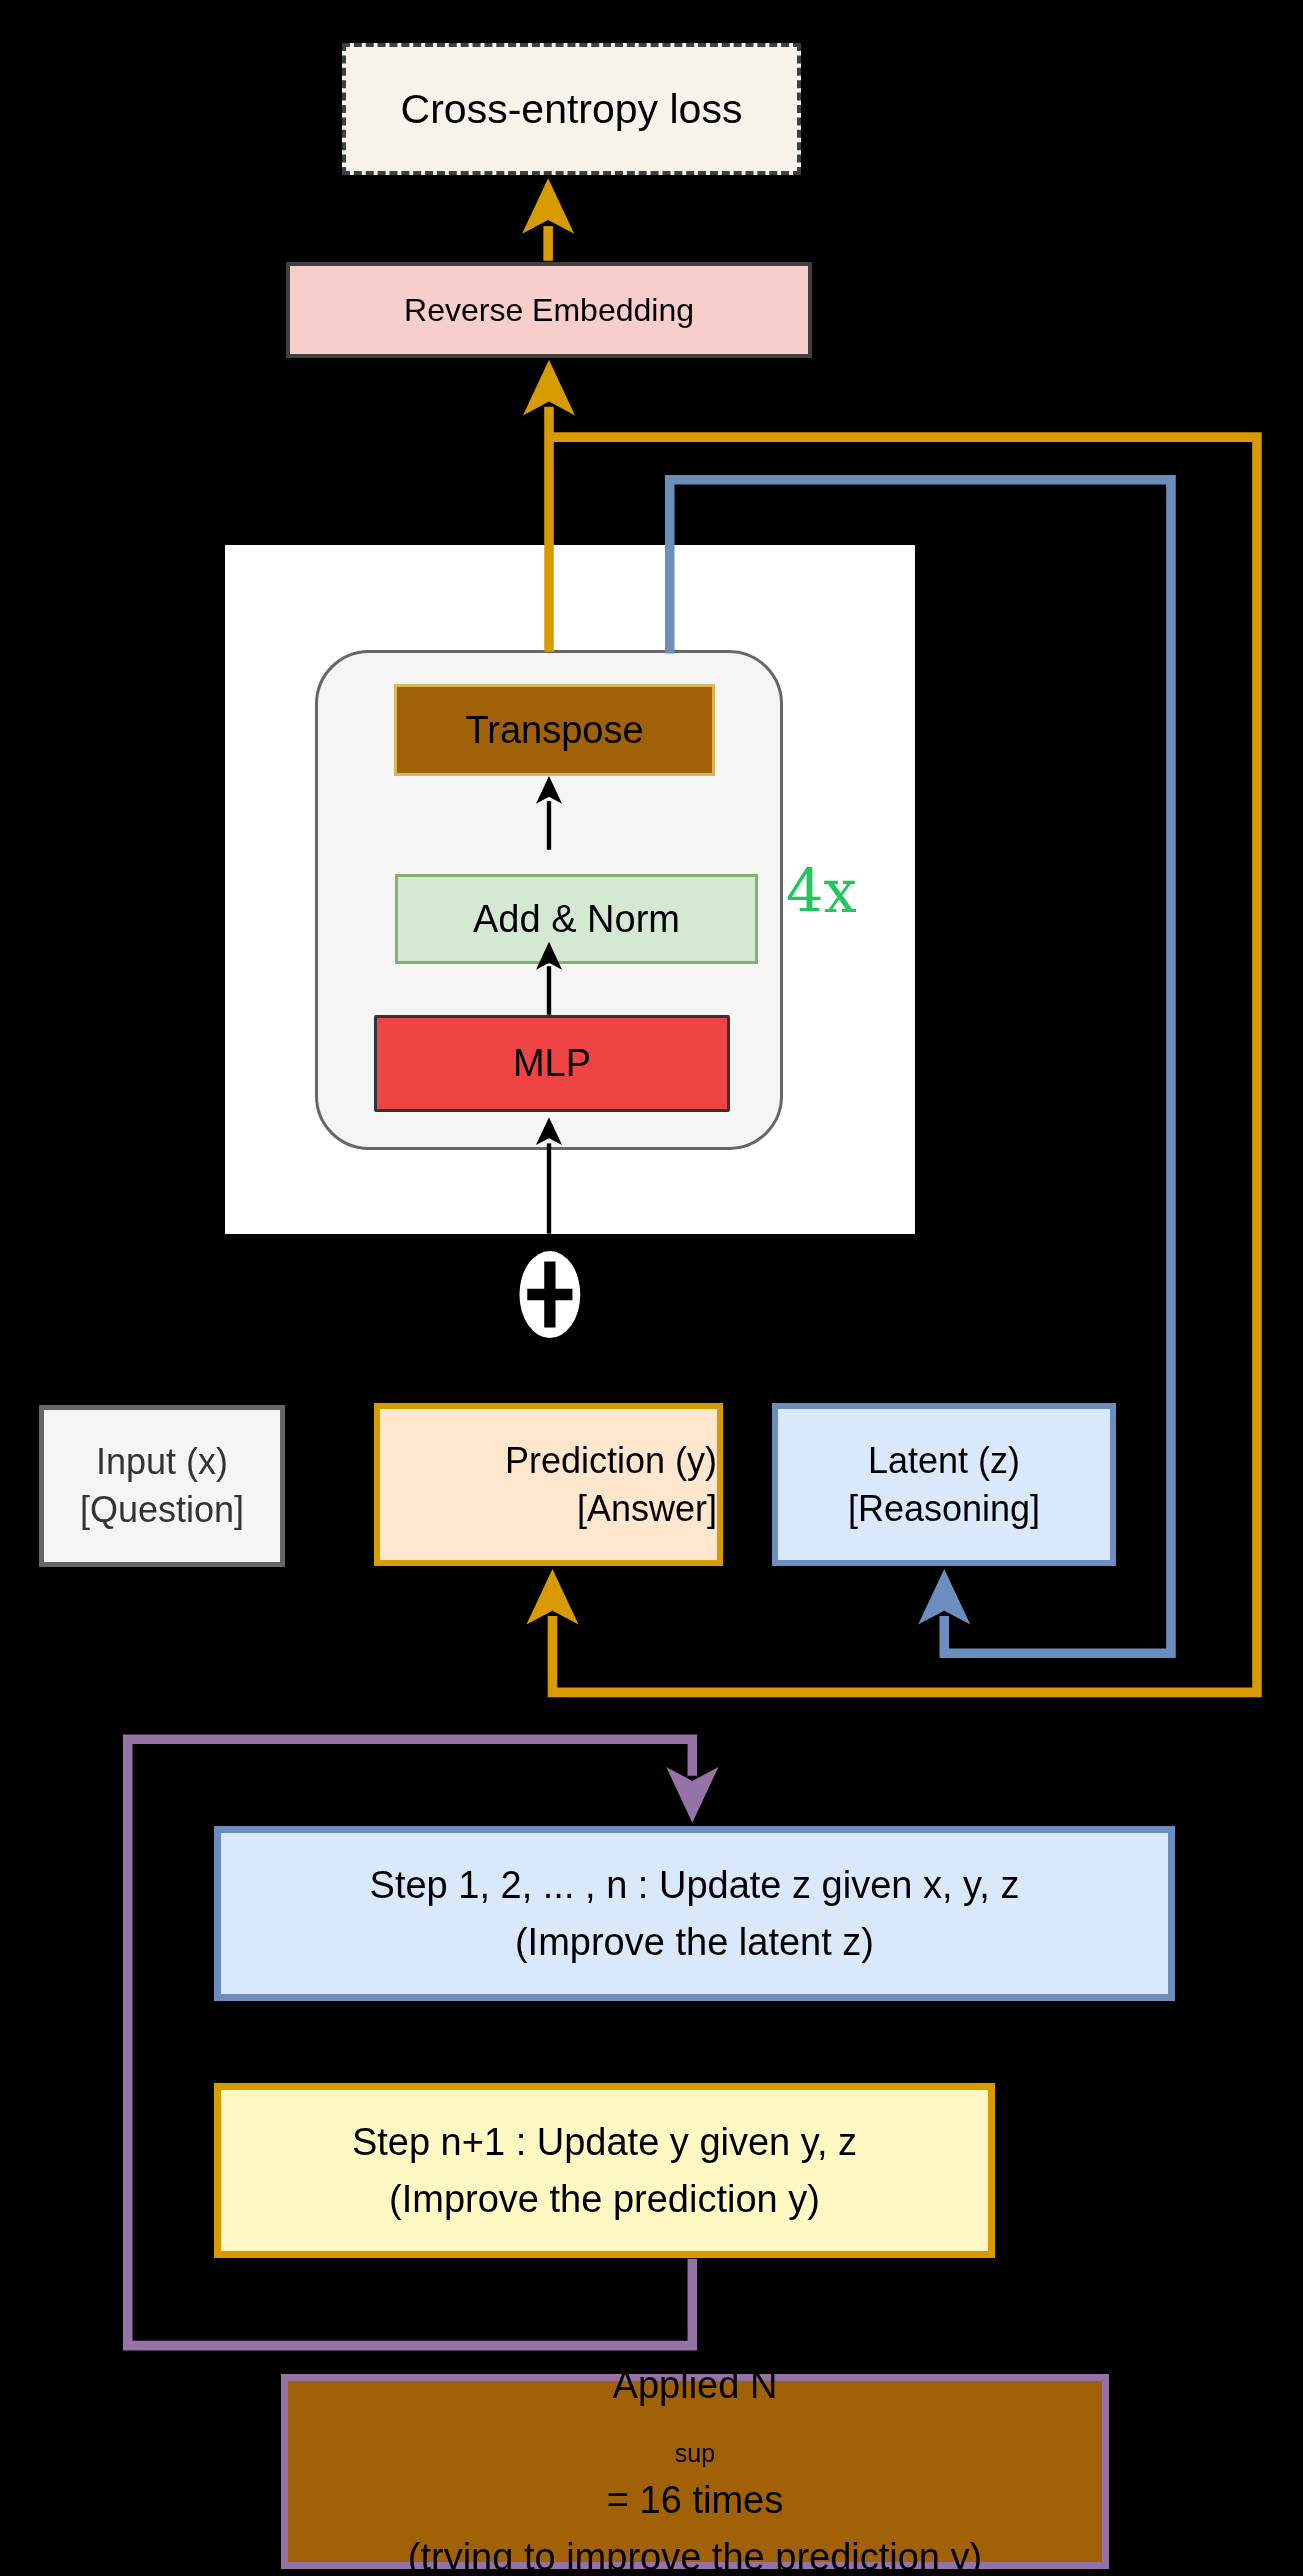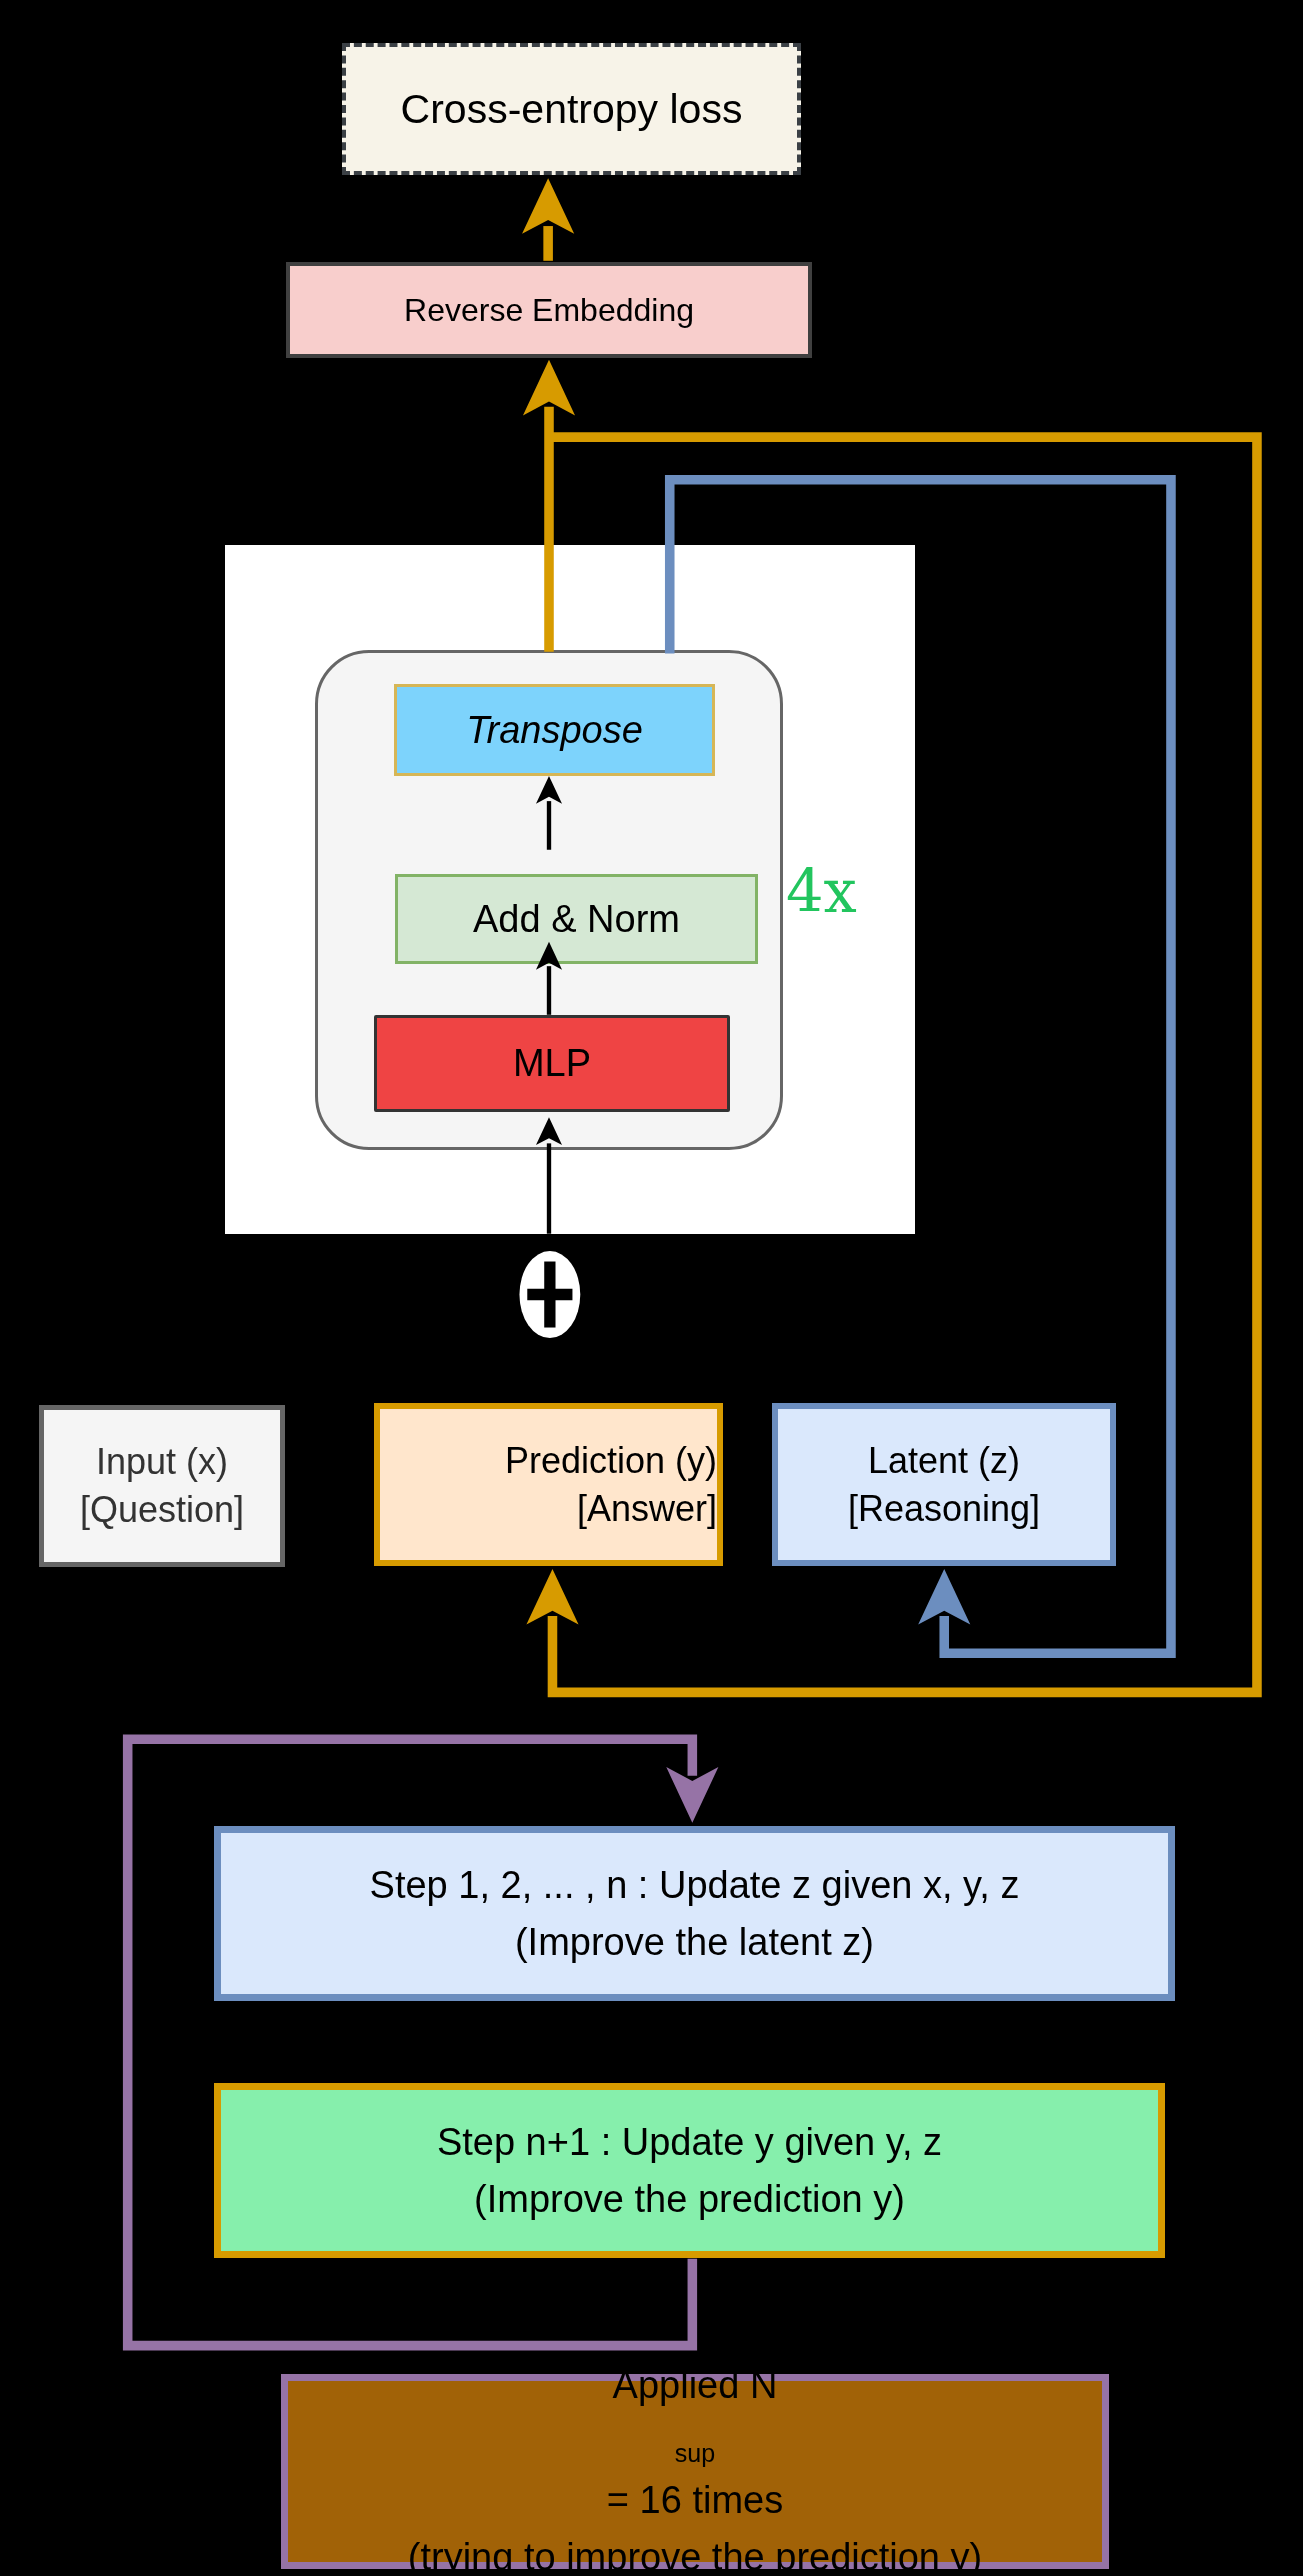--- a/index.html
+++ b/index.html
@@ -25,21 +25,21 @@
   .ce-box{left:318px;top:43px;width:459px;height:132px;
     background:#F7F3E8;border:4.3px dashed #3B4045;font-size:41px;margin-left:24px;}
   .re-box{left:286px;top:262px;width:526px;height:96px;
     background:#F8CECC;border:4.3px solid #404040;font-size:32px;}
 
   
   .panel{left:225px;top:545px;width:690px;height:689px;background:#FFFFFF;}
   .rblock{left:315px;top:650px;width:468px;height:500px;
     background:#F5F5F5;border:3.5px solid #666666;border-radius:54px;}
   .transpose-box{left:394px;top:684px;width:321px;height:92px;
-    background:#7dd3fc;border:3.5px solid #D6B656;font-size:38px;font-style:italic;}
+    background:#a16207;border:3.5px solid #D6B656;font-size:38px;}
   .addnorm-box{left:395px;top:850px;width:363px;height:90px;
     background:#D5E8D4;border:3.5px solid #82B366;font-size:38px;margin-top:24px;}
   .mlp-box{left:374px;top:1015px;width:356px;height:97px;
     background:#ef4444;border:3.5px solid #333333;border-radius:2px;font-size:38px;}
   .fourx{left:786px;top:856px;width:113px;height:70px;
     color:#22c55e;font-family:"DejaVu Serif", serif;font-size:59px;
     display:flex;align-items:center;justify-content:flex-start;}
 
   
   .state{font-size:36px;line-height:1.32;}
@@ -47,22 +47,22 @@
     background:#F5F5F5;border:5.2px solid #666666;color:#333333;}
   .pred-box{left:374px;top:1403px;width:349px;height:163px;
     background:#FFE6CC;border:6px solid #D79B00;align-items:flex-end;}
   .latent-box{left:772px;top:1403px;width:344px;height:163px;
     background:#DAE8FC;border:6px solid #6C8EBF;}
 
   
   .step{font-size:38px;line-height:1.5;}
   .stepz-box{left:214px;top:1826px;width:961px;height:175px;
     background:#DAE8FC;border:7.8px solid #6C8EBF;}
-  .stepy-box{left:214px;top:2083px;width:951px;height:175px;
-    background:#86efac;border:7.8px solid #D79B00;}
+  .stepy-box{left:214px;top:2083px;width:781px;height:175px;
+    background:#fef9c3;border:7.8px solid #D79B00;}
   .applied-box{left:281px;top:2374px;width:828px;height:195px;
     background:#a16207;border:7px solid #9673A6;font-size:38px;line-height:1.5;}
   .applied-box sub{font-size:0.66em;vertical-align:-0.28em;}
 
   .overlay{position:absolute;left:0;top:0;width:1303px;height:2576px;pointer-events:none;}
 </style>
 </head>
 <body>
 
 <div class="canvas">

